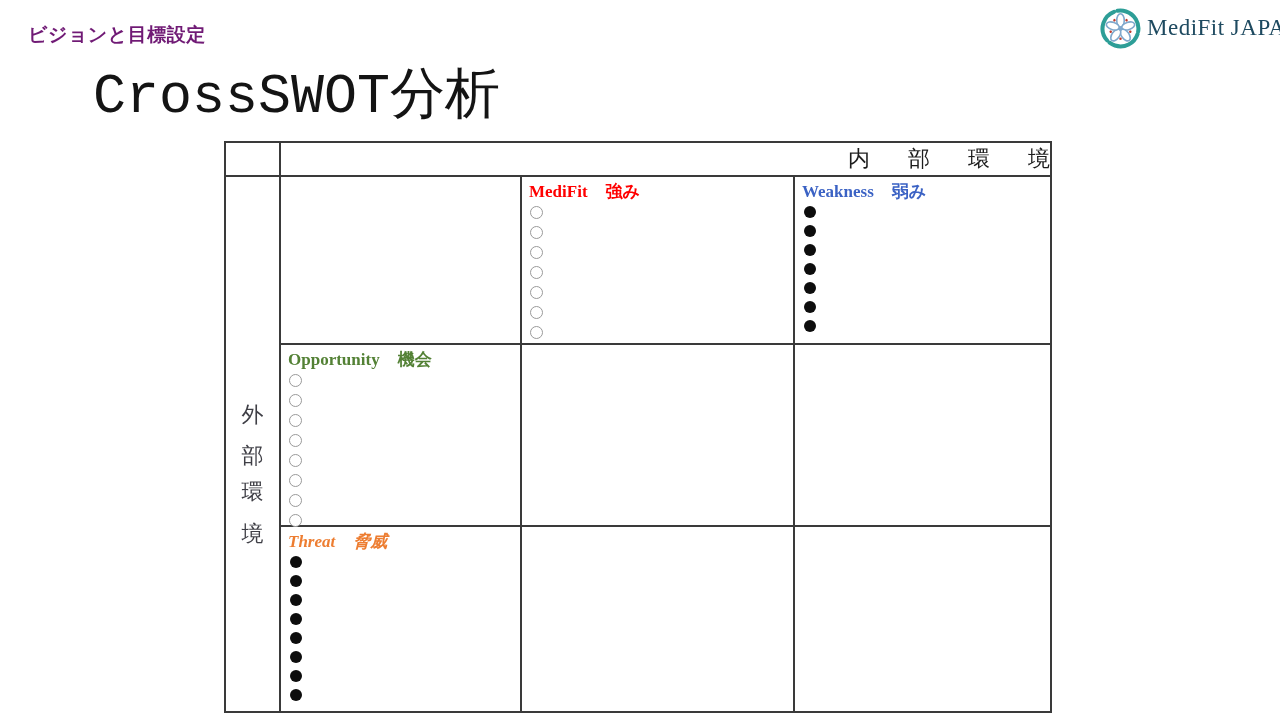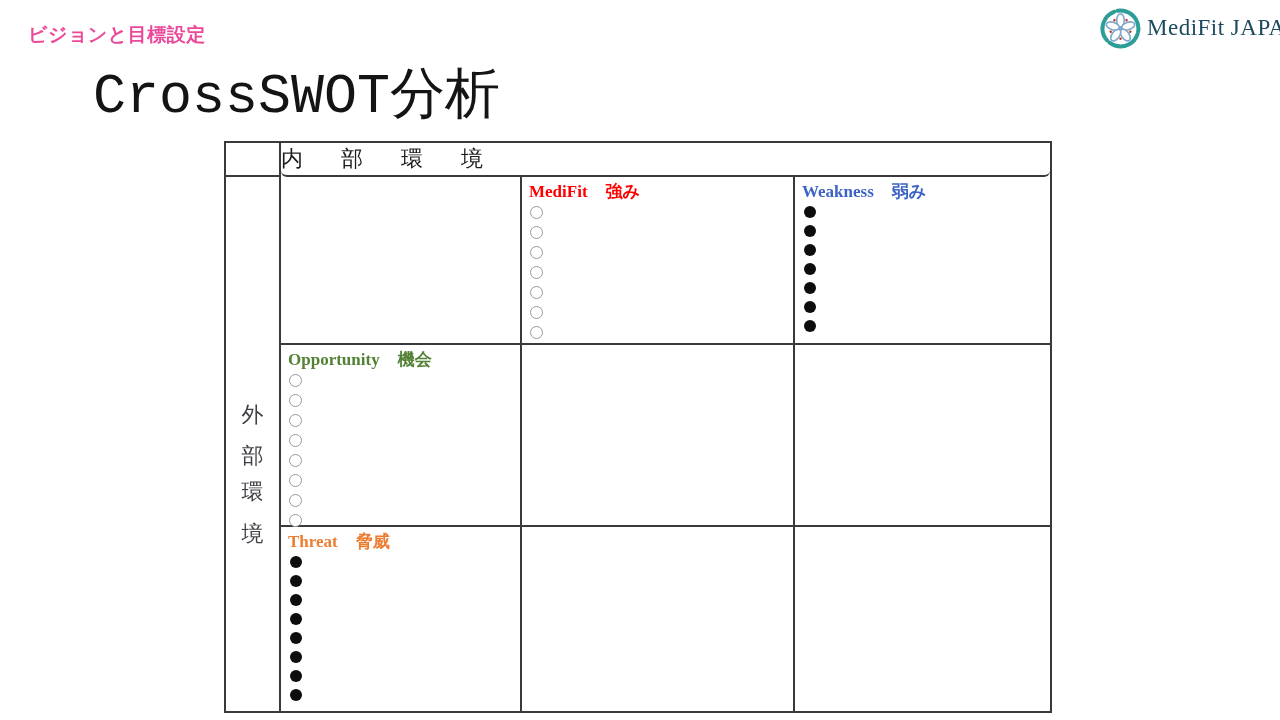--- a/index.html
+++ b/index.html
@@ -3,21 +3,21 @@
 <meta charset="utf-8">
 <style>
   html,body{margin:0;padding:0;}
   body{
     width:1280px;height:720px;position:relative;background:#ffffff;overflow:hidden;
     font-family:"Liberation Sans","DejaVu Sans",sans-serif;
   }
   
   .section-label{
     position:absolute;left:28px;top:22px;
-    font-size:19px;font-weight:bold;color:#ec4899;letter-spacing:.5px;
+    font-size:19px;font-weight:bold;color:#701a75;letter-spacing:.5px;
   }
   .logo{
     position:absolute;left:1099px;top:5px;height:46px;
     display:flex;align-items:center;gap:5px;
   }
   .logo-text{
     font-family:"Liberation Serif","DejaVu Serif",serif;
     font-size:23px;color:#1E4A60;letter-spacing:.5px;white-space:nowrap;
   }
   
@@ -33,21 +33,21 @@
     grid-template-columns:55px 241px 273px 1fr;
     grid-template-rows:34px 168px 182px 1fr;
     font-family:"Liberation Serif","DejaVu Serif",serif;
   }
   .cell{box-sizing:border-box;background:#fff;}
   .br{border-right:2px solid #3A3A3A;}
   .bb{border-bottom:2px solid #3A3A3A;}
   .cell-corner{grid-column:1;grid-row:1;}
   .cell-internal{
     grid-column:2/5;grid-row:1;
-    display:flex;align-items:center;justify-content:flex-start;border-radius:6px;
+    display:flex;align-items:center;justify-content:flex-end;
   }
   .cell-internal span{
     font-size:22px;color:#1c1c1c;letter-spacing:38px;margin-right:-38px;line-height:1;
   }
   .cell-external{
     grid-column:1;grid-row:2/5;
     display:flex;align-items:center;justify-content:center;
   }
   .cell-external span{
     writing-mode:vertical-rl;text-orientation:upright;
@@ -155,21 +155,21 @@
         <div class="bullet hollow"></div>
         <div class="bullet hollow"></div>
         <div class="bullet hollow"></div>
         <div class="bullet hollow"></div>
       </div>
   </div>
 
   <div class="cell br bb" style="grid-column:3;grid-row:3;"></div>
   <div class="cell bb" style="grid-column:4;grid-row:3;"></div>
 
-  <div class="cell br quad" style="grid-column:2;grid-row:4;">
+  <div class="cell br quad" style="grid-column:2;grid-row:4;font-style:italic;">
     <div class="q-label threat-color">
       <span>Threat</span><span class="ja">脅威</span>
     </div>
     <div class="bullets">
         <div class="bullet filled"></div>
         <div class="bullet filled"></div>
         <div class="bullet filled"></div>
         <div class="bullet filled"></div>
         <div class="bullet filled"></div>
         <div class="bullet filled"></div>

